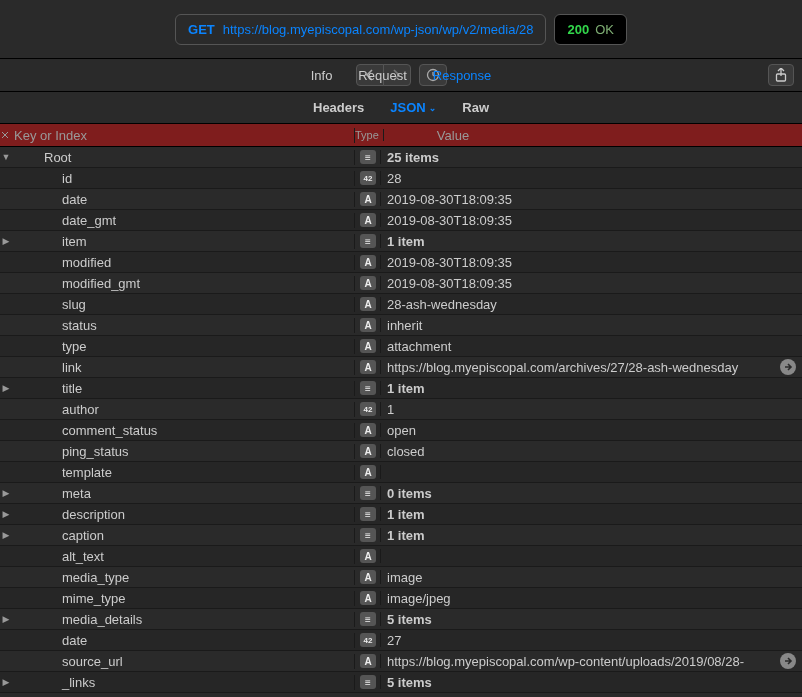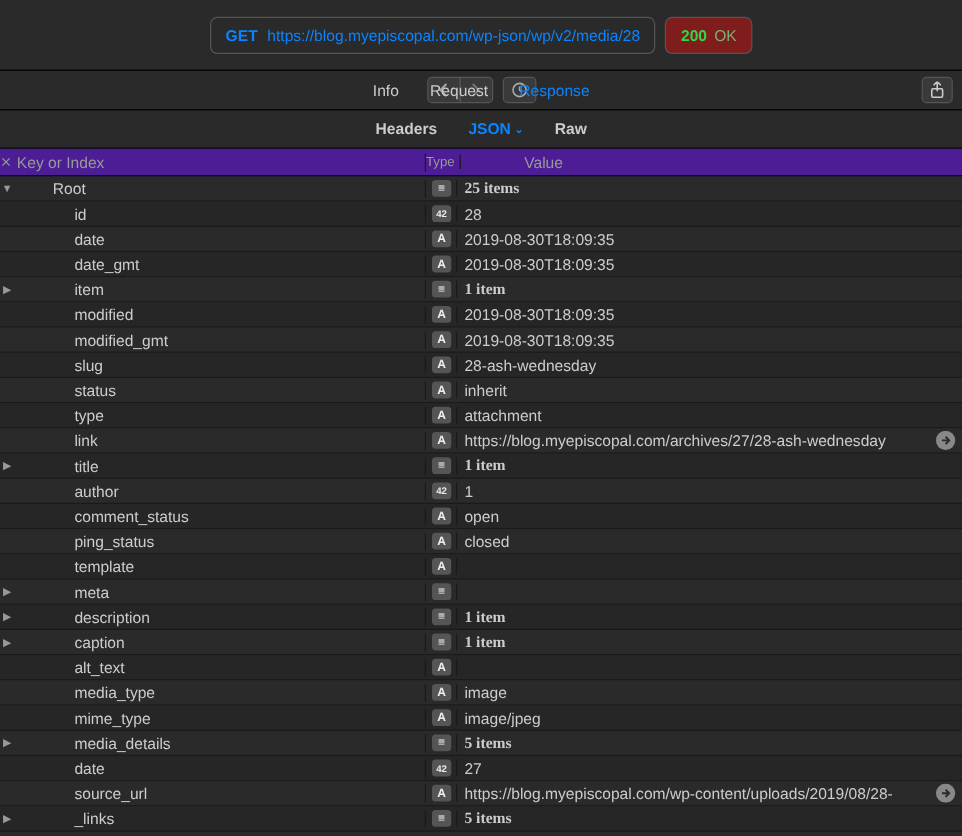--- a/index.html
+++ b/index.html
@@ -1,54 +1,54 @@
 <!DOCTYPE html>
 <html><head>
 <meta charset="utf-8">
 <style>
 *{margin:0;padding:0;box-sizing:border-box;font-family:-apple-system,BlinkMacSystemFont,"SF Pro Text","Helvetica Neue",Arial,sans-serif;font-size:13px;}
 body{background:#2a2a2a;color:#ccc;width:802px;height:697px;overflow:hidden;}
 .top-bar{height:59px;border-bottom:1px solid #000;display:flex;align-items:center;justify-content:center;gap:8px;padding:0 12px;}
 .url-pill{display:flex;align-items:center;gap:8px;background:#2a2a2a;border:1px solid #555;border-radius:6px;padding:7px 12px;}
 .method{color:#0a84ff;font-weight:600;}
 .url{color:#0a84ff;}
-.status-pill{display:flex;align-items:center;gap:6px;background:#7f1d1d;border:1px solid #555;border-radius:6px;padding:7px 12px;}
+.status-pill{display:flex;align-items:center;gap:6px;background:#000000;border:1px solid #555;border-radius:6px;padding:7px 12px;}
 .status-code{color:#32d74b;font-weight:600;}
 .status-text{color:#7fae74;}
 .toolbar{height:33px;border-bottom:1px solid #000;display:flex;align-items:center;position:relative;padding:0 8px;justify-content:center;}
 .nav-btns{display:flex;gap:0;}
 .icon-btn{width:28px;height:22px;background:#3a3a3a;border:1px solid #555;border-radius:4px;display:flex;align-items:center;justify-content:center;color:#888;cursor:pointer;}
 .icon-btn+.icon-btn{margin-left:-1px;border-top-left-radius:0;border-bottom-left-radius:0;}
 .icon-btn:first-child{border-top-right-radius:0;border-bottom-right-radius:0;}
 .history-btn{margin-left:8px;}
 .center-tabs{position:absolute;left:50%;transform:translateX(-50%);display:flex;gap:18px;}
 .tab{color:#ccc;cursor:pointer;padding:2px 4px;}
 .tab.active{color:#0a84ff;}
 .share-btn{position:absolute;right:8px;width:26px;height:22px;background:#3a3a3a;border:1px solid #555;border-radius:4px;display:flex;align-items:center;justify-content:center;color:#ccc;}
 .subtabs{height:32px;border-bottom:1px solid #000;display:flex;align-items:center;justify-content:center;gap:18px;font-weight:bold;}
 .subtab{color:#ccc;cursor:pointer;padding:2px 4px;display:flex;align-items:center;gap:3px;}
 .subtab.active{color:#0a84ff;}
 .dropdown-arrow{font-size:9px;}
-.header-row{height:23px;background:#4c1d95;border-bottom:1px solid #000;display:flex;align-items:center;color:#999;font-size:11px;}
+.header-row{height:23px;background:#7f1d1d;border-bottom:1px solid #000;display:flex;align-items:center;color:#999;font-size:11px;}
 .col-expand{width:10px;display:flex;align-items:center;justify-content:center;color:#999;cursor:pointer;flex-shrink:0;}
 .col-key{flex:0 0 345px;display:flex;align-items:center;padding-left:4px;border-right:1px solid #1a1a1a;}
 .col-type{flex:0 0 26px;text-align:right;padding-right:4px;border-right:1px solid #1a1a1a;font-size:11px;color:#999;}
 .col-value{flex:1;padding-left:6px;display:flex;align-items:center;overflow:hidden;white-space:nowrap;margin-left:47px;}
 .tree{overflow-y:auto;height:calc(697px - 59px - 33px - 32px - 23px);}
 .row{height:21px;display:flex;align-items:center;border-bottom:1px solid #1a1a1a;}
 .row:nth-child(odd){background:#2a2a2a;}
 .row:nth-child(even){background:#262626;}
 .key-cell{flex:0 0 355px;display:flex;align-items:center;border-right:1px solid #1a1a1a;}
 .toggle{width:12px;display:flex;align-items:center;justify-content:center;color:#999;font-size:9px;cursor:pointer;flex-shrink:0;}
 .indent{display:inline-block;flex-shrink:0;}
 .key-label{color:#ccc;margin-left:32px;}
 .type-cell{flex:0 0 26px;display:flex;align-items:center;justify-content:flex-end;padding-right:4px;border-right:1px solid #1a1a1a;}
 .type-badge{display:inline-flex;align-items:center;justify-content:center;min-width:16px;height:14px;padding:0 3px;border-radius:3px;font-size:10px;font-weight:600;background:#555;color:#eee;}
 .value-cell{flex:1;padding-left:6px;color:#ccc;overflow:hidden;white-space:nowrap;text-overflow:clip;display:flex;align-items:center;}
-.value-bold{font-weight:600;font-family:Liberation Serif, serif;}
+.value-bold{font-weight:600;}
 .goto{margin-left:auto;margin-right:6px;width:16px;height:16px;border-radius:50%;background:#888;display:flex;align-items:center;justify-content:center;flex-shrink:0;}
 .goto svg{width:10px;height:10px;}
 svg{display:block;}
 </style>
 </head>
 <body>
 
 <div class="top-bar">
   <div class="url-pill">
     <span class="method">GET</span>
@@ -328,20 +328,23 @@
     </div>
     <div class="row">
       <div class="key-cell">
         <span class="toggle">▶</span>
         <span class="indent" style="width: 18px;"></span>
         <span class="key-label">meta</span>
       </div>
       <div class="type-cell">
         <span class="type-badge">≡</span>
       </div>
+      <div class="value-cell">
+        <span class="value-bold">0 items</span>
+      </div>
     </div>
     <div class="row">
       <div class="key-cell">
         <span class="toggle">▶</span>
         <span class="indent" style="width: 18px;"></span>
         <span class="key-label">description</span>
       </div>
       <div class="type-cell">
         <span class="type-badge">≡</span>
       </div>

